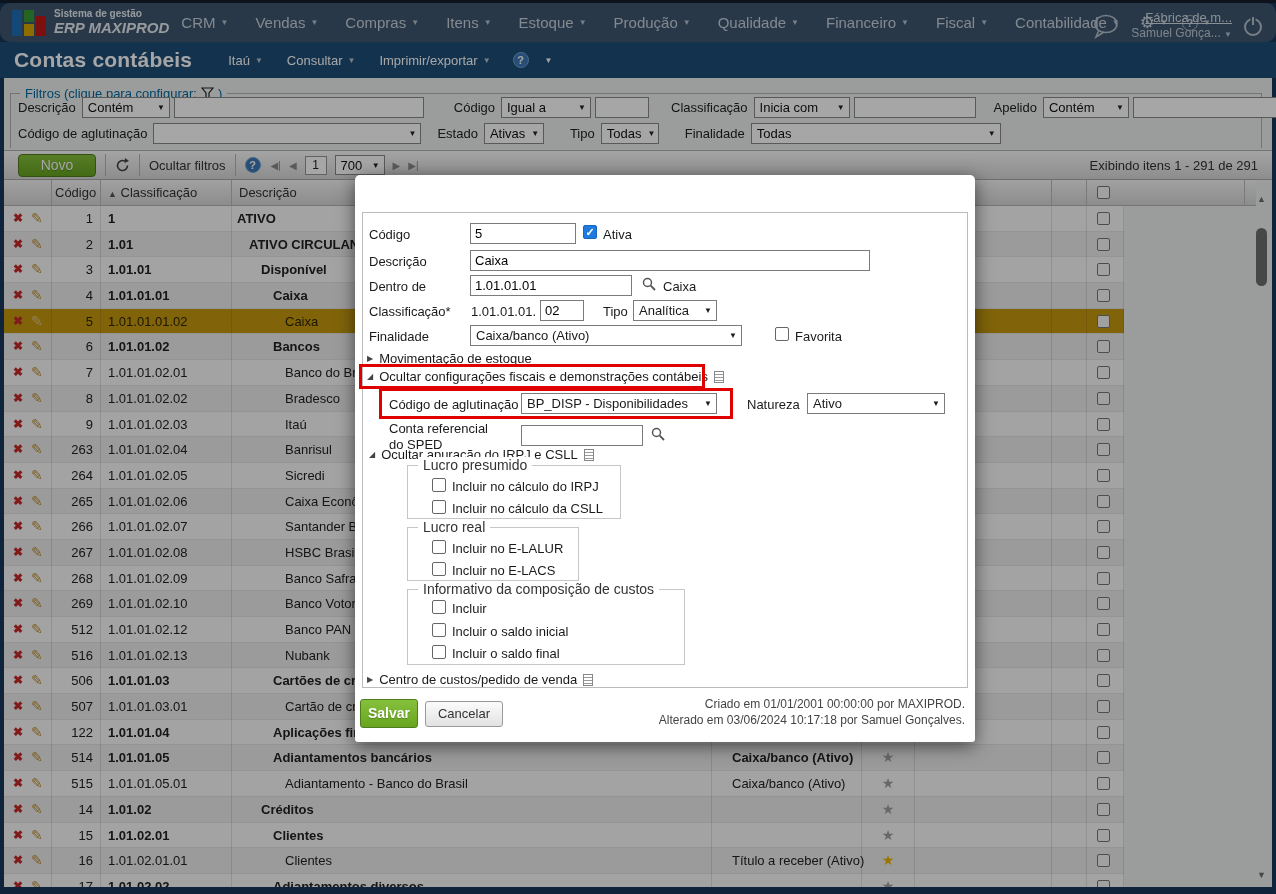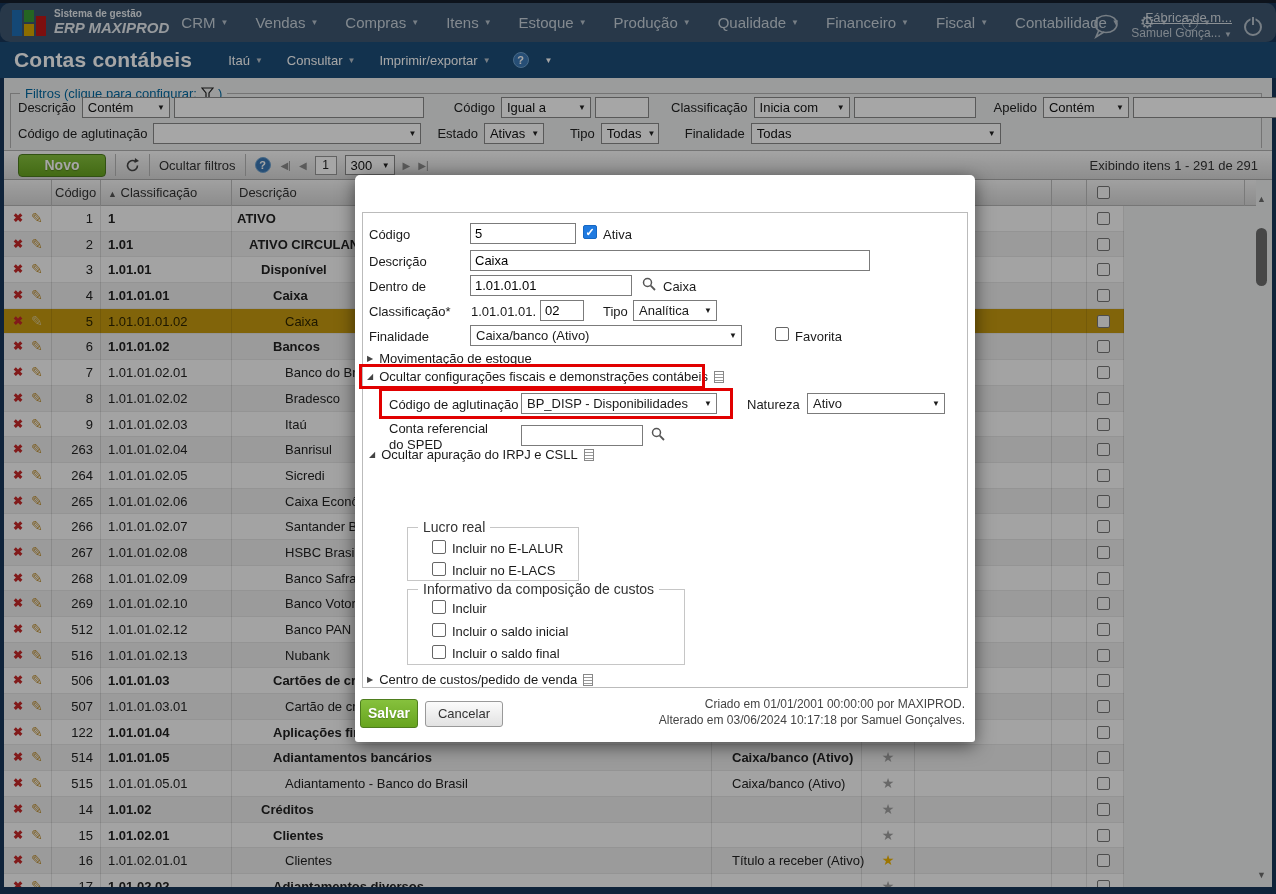--- a/index.html
+++ b/index.html
@@ -50,22 +50,22 @@
   .frow2 { left:18px; top:123px; }
   .flabel { font-size:13px; color:#222; margin:0 6px 0 0; white-space:nowrap; }
   .sel { background:#fff; border:1px solid #898989; height:21px; font-size:13px; color:#111;
     display:inline-flex; align-items:center; justify-content:space-between; padding:0 4px 0 5px; cursor:pointer; }
   .sel .ar { font-size:8px; color:#222; margin-left:6px; }
   .inp { background:#fff; border:1px solid #898989; height:21px; font-size:13px; color:#111; padding:0 4px; font-family:"Liberation Sans",sans-serif; }
 
   
   .toolbar { left:4px; top:150px; width:1268px; height:30px; background:linear-gradient(#fcfcfc,#d9d9d9);
     border-top:1px solid #b2b2b2; border-bottom:1px solid #aaa; display:flex; align-items:center; }
-  .btn-novo { margin-left:14px; width:88px; height:23px; background:linear-gradient(#86c13d,#67a41f);
-    border:1px solid #4e7d1e; border-radius:4px; color:#fff; font-weight:bold; font-size:14px;
+  .btn-novo { margin-left:14px; width:78px; height:23px; background:linear-gradient(#86c13d,#67a41f);
+    border:1px solid #4e7d1e; border-radius:4px; color:#fff; font-weight:normal; font-size:14px;
     text-align:center; line-height:21px; cursor:pointer; text-shadow:0 1px 1px rgba(0,0,0,.25); }
   .tsep { width:1px; height:22px; background:#b5b5b5; margin:0 9px; }
   .tool-txt { font-size:13px; color:#333; cursor:pointer; }
   .pager { display:flex; align-items:center; gap:8px; margin-left:10px; }
   .pgar { color:#8a8a8a; font-size:10px; cursor:pointer; }
   .pgbox { width:22px; height:19px; border:1px solid #979797; background:#fff; font-size:12px; color:#222; text-align:center; line-height:17px; }
   .pgsel { width:50px; height:20px; }
   .exhib { position:absolute; right:14px; font-size:13px; color:#333; }
 
   
@@ -310,21 +310,21 @@
     </svg>
     <span class="tsep"></span>
     <span class="tool-txt">Ocultar filtros</span>
     <span class="tsep"></span>
     <span class="helpcirc">?</span>
     <div class="pager">
       <span class="pgar">◀|</span>
       <span class="pgar">◀</span>
       <span class="pgbox">1</span>
       <span class="sel pgsel">
-          <span>300</span>
+          <span>700</span>
           <span class="ar">▼</span>
         </span>
       <span class="pgar">▶</span>
       <span class="pgar">▶|</span>
     </div>
     <span class="exhib">Exibindo itens 1 - 291 de 291</span>
   </div>
 
   <div class="abs ghead">
     <span class="abs" style="left:51px;width:38px;text-align:right">Código</span>
@@ -729,20 +729,27 @@
     <circle cx="5.5" cy="5.5" r="4" fill="none" stroke="#555" stroke-width="1.5"></circle>
       <line x1="8.7" y1="8.7" x2="13" y2="13" stroke="#555" stroke-width="1.8"></line>
   </svg>
 
   <span class="sect" style="left:14px;top:272px">
     <span class="tri">◢</span>
     <span>Ocultar apuração do IRPJ e CSLL</span>
     <span class="doc-ic"></span>
   </span>
 
+  <div class="fs" style="left:52px;top:290px;width:214px;height:54px">
+    <span class="leg">Lucro presumido</span>
+    <span class="mcb" style="left:24px;top:12px"></span>
+    <span class="cblab" style="left:44px;top:13px">Incluir no cálculo do IRPJ</span>
+    <span class="mcb" style="left:24px;top:34px"></span>
+    <span class="cblab" style="left:44px;top:35px">Incluir no cálculo da CSLL</span>
+  </div>
 
   <div class="fs" style="left:52px;top:352px;width:172px;height:54px">
     <span class="leg">Lucro real</span>
     <span class="mcb" style="left:24px;top:12px"></span>
     <span class="cblab" style="left:44px;top:13px">Incluir no E-LALUR</span>
     <span class="mcb" style="left:24px;top:34px"></span>
     <span class="cblab" style="left:44px;top:35px">Incluir no E-LACS</span>
   </div>
 
   <div class="fs" style="left:52px;top:414px;width:278px;height:76px">

